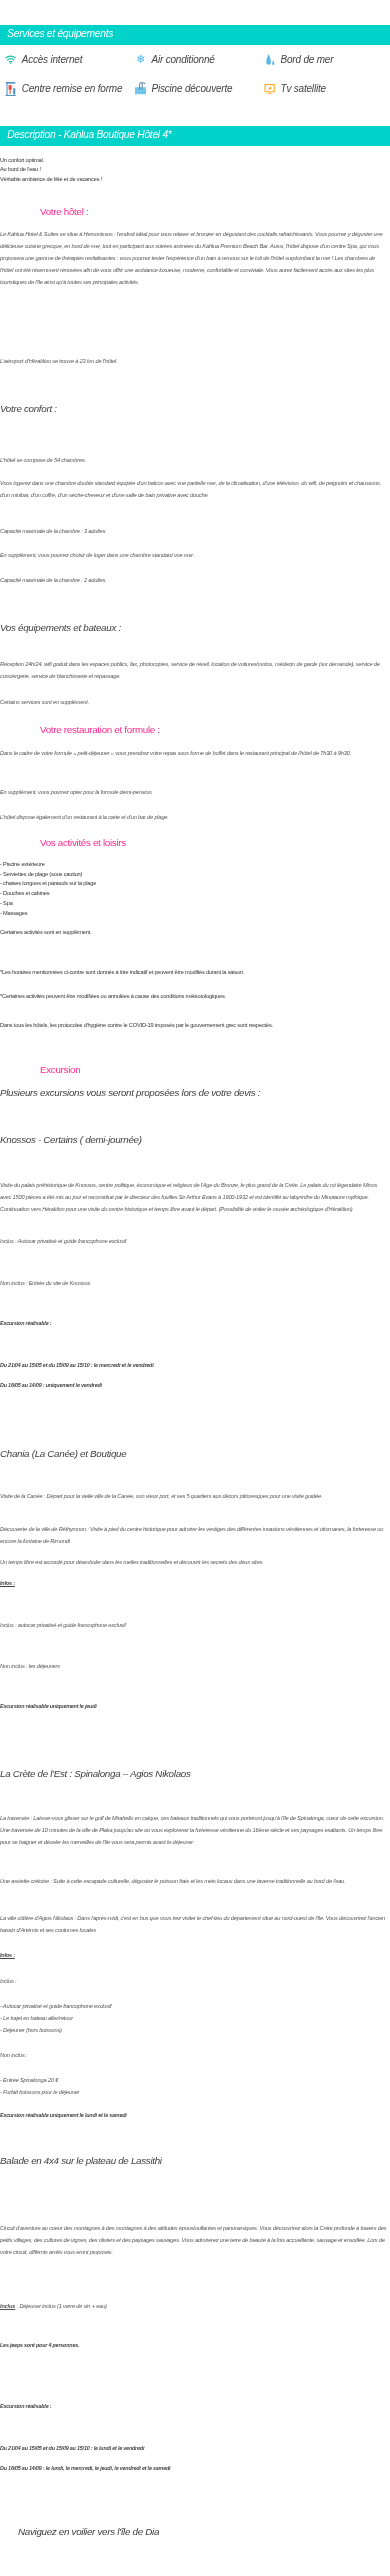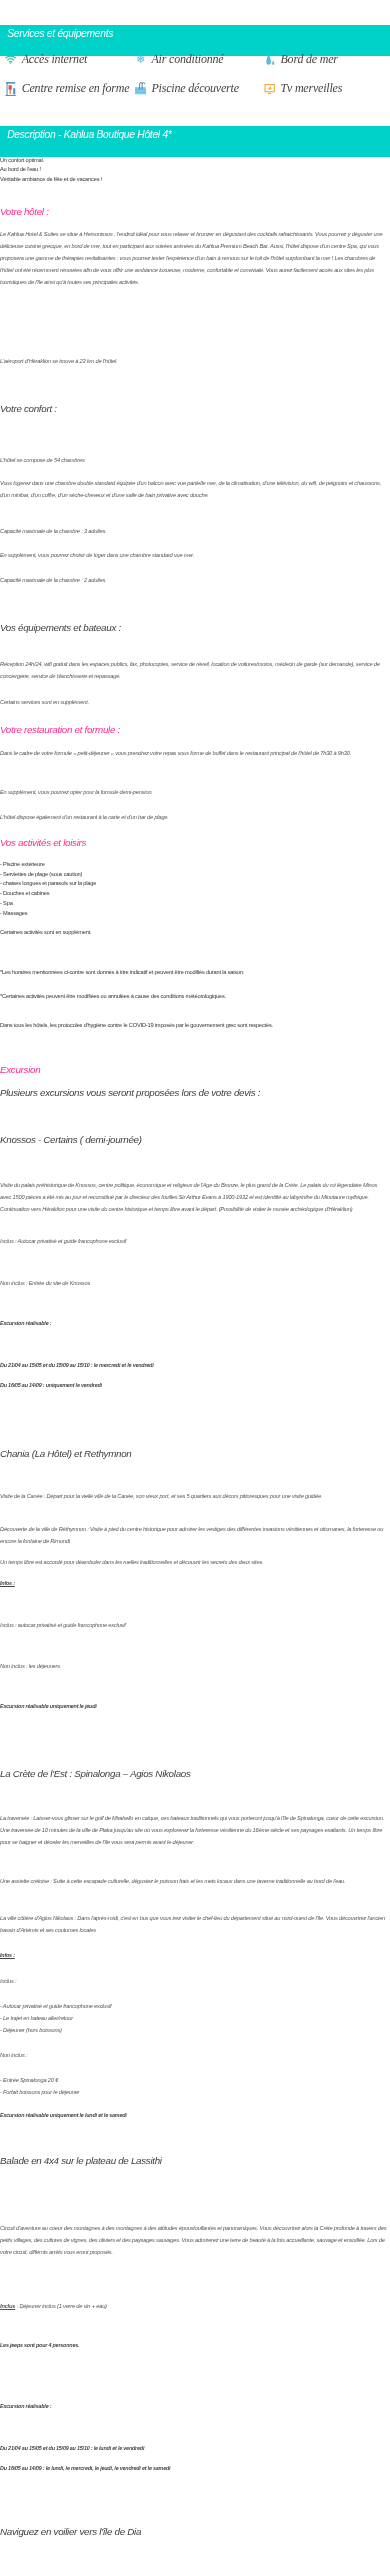--- a/index.html
+++ b/index.html
@@ -1,24 +1,24 @@
 <!DOCTYPE html>
 <html style="font-size:8.2px"><head>
 <meta charset="utf-8">
 <style>
   * { box-sizing: border-box; margin: 0; padding: 0; }
   html, body { width: 391px; background: #ffffff; }
   body { font-family: "Liberation Sans", sans-serif; color: #444444; font-size: 5.7px; position: relative; height: 4001px; overflow: hidden; }
-  .bar { position: absolute; left: 0; width: 391px; height: 31px; background: #00d2c9; color: #fff; font-style: italic; font-size: 10.3px; line-height: 18.5px; padding-left: 7.2px; letter-spacing: -0.3px; }
+  .bar { position: absolute; left: 0; width: 391px; height: 20px; background: #00d2c9; color: #fff; font-style: italic; font-size: 10.3px; line-height: 18.5px; padding-left: 7.2px; letter-spacing: -0.3px; }
   .svc { position: absolute; display: flex; align-items: center; height: 15.5px; }
   .svc .ico { width: 11.3px; height: 13.4px; display: inline-flex; align-items: center; justify-content: center; margin-right: 5.2px; }
-  .svc .lbl { font-style: italic; font-size: 12px; color: #444; letter-spacing: -0.2px; font-family: Liberation Serif, serif; }
+  .svc .lbl { font-style: italic; font-size: 10px; color: #444; letter-spacing: -0.2px; }
   .p { position: absolute; left: 0; width: 387px; font-style: italic; font-size: 5.7px; line-height: 12px; color: #555; letter-spacing: -0.2px; }
   .pn { position: absolute; left: 0; width: 387px; font-size: 5.7px; line-height: 10.3px; color: #333; letter-spacing: -0.2px; }
-  .pink { position: absolute; left: 0; font-style: italic; font-size: 9.8px; color: #ff2a8e; letter-spacing: -0.3px; }
+  .pink { position: absolute; left: 0; font-size: 9.8px; color: #ff2a8e; letter-spacing: -0.3px; padding-left: 40px; }
   .h2 { position: absolute; left: 0; font-style: italic; font-size: 9.8px; color: #3e3e3e; letter-spacing: -0.3px; }
   .b { position: absolute; left: 0; font-style: italic; font-weight: bold; font-size: 5.4px; color: #444; letter-spacing: -0.2px; }
   .u { text-decoration: underline; font-weight: bold; }
 </style>
 </head>
 <body>
 
 <div class="bar" style="top:25px;">Services et équipements</div>
 
 <div class="svc" style="left:5.2px;top:52px;">
@@ -70,21 +70,21 @@
 </div>
 <div class="svc" style="left:264px;top:81px;">
   <span class="ico">
       <svg width="11.3" height="12.4" viewBox="0 0 22 24">
         <rect x="1" y="2" width="20" height="16" fill="#f5a623"></rect>
         <rect x="3" y="4" width="16" height="12" fill="#fff"></rect>
         <path d="M8 14 L12 6 L15 11 Z" fill="#f5a623"></path>
         <rect x="8" y="19" width="6" height="2" fill="#f5a623"></rect>
       </svg>
     </span>
-  <span class="lbl">Tv merveilles</span>
+  <span class="lbl">Tv satellite</span>
 </div>
 
 <div class="bar" style="top:126px;">Description - Kahlua Boutique Hôtel 4*</div>
 <div class="pn" style="top:155px;">Un confort optimal.</div>
 <div class="pn" style="top:164px;">Au bord de l'eau !</div>
 <div class="pn" style="top:174px;">Véritable ambiance de fête et de vacances !</div>
 
 <div class="pink" style="top:206px;">Votre hôtel :</div>
 <div class="p" style="top:228px;">Le Kahlua Hotel &amp; Suites se situe à Hersonissos : l'endroit idéal pour vous relaxer et bronzer en dégustant des cocktails rafraichissants. Vous pourrez y déguster une délicieuse cuisine grecque, en bord de mer, tout en participant aux soirées animées du Kahlua Premium Beach Bar. Aussi, l'hôtel dispose d'un centre Spa, qui vous proposera une gamme de thérapies revitalisantes : vous pourrez tester l'expérience d'un bain à remous sur le toit de l'hôtel surplombant la mer ! Les chambres de l'hôtel ont été récemment rénovées afin de vous offrir une ambiance luxueuse, moderne, confortable et conviviale. Vous aurez facilement accès aux sites les plus touristiques de l'île ainsi qu'à toutes ses principales activités.</div>
 <div class="p" style="top:355px;">L'aéroport d'Héraklion se trouve à 23 km de l'hôtel.</div>
@@ -121,21 +121,21 @@
 <div class="h2" style="top:1087px;">Plusieurs excursions vous seront proposées lors de votre devis :</div>
 
 <div class="h2" style="top:1134px;">Knossos - Certains ( demi-journée)</div>
 <div class="p" style="top:1179px;">Visite du palais préhistorique de Knossos, centre politique, économique et religieux de l'Age du Bronze, le plus grand de la Crète. Le palais du roi légendaire Minos avec 1500 pièces a été mis au jour et reconstitué par le directeur des fouilles Sir Arthur Evans à 1900-1932 et est identifié au labyrinthe du Minotaure mythique. Continuation vers Héraklion pour une visite du centre historique et temps libre avant le départ. (Possibilité de visiter le musée archéologique d'Héraklion)</div>
 <div class="p" style="top:1235px;">Inclus : Autocar privatisé et guide francophone exclusif</div>
 <div class="p" style="top:1277px;">Non inclus : Entrée du site de Knossos</div>
 <div class="b" style="top:1320px;">Excursion réalisable :</div>
 <div class="b" style="top:1362px;">Du 21/04 au 15/05 et du 15/09 au 15/10 : le mercredi et le vendredi</div>
 <div class="b" style="top:1382px;">Du 16/05 au 14/09 : uniquement le vendredi</div>
 
-<div class="h2" style="top:1448px;">Chania (La Hôtel) et Rethymnon</div>
+<div class="h2" style="top:1448px;">Chania (La Canée) et Boutique</div>
 <div class="p" style="top:1490px;">Visite de la Canée : Départ pour la vielle ville de la Canée, son vieux port, et ses 5 quartiers aux décors pittoresques pour une visite guidée.</div>
 <div class="p" style="top:1523px;">Découverte de la ville de Réthymnon : Visite à pied du centre historique pour admirer les vestiges des différentes invasions vénitiennes et ottomanes, la forteresse ou encore la fontaine de Rimondi</div>
 <div class="p" style="top:1556px;">Un temps libre est accordé pour déambuler dans les ruelles traditionnelles et découvrir les secrets des deux sites.</div>
 <div class="b u" style="top:1580px;">Infos :</div>
 <div class="p" style="top:1619px;">Inclus : autocar privatisé et guide francophone exclusif</div>
 <div class="p" style="top:1660px;">Non inclus : les déjeuners</div>
 <div class="b" style="top:1703px;">Excursion réalisable uniquement le jeudi</div>
 
 <div class="h2" style="top:1768px;">La Crète de l'Est : Spinalonga – Agios Nikolaos</div>
 <div class="p" style="top:1812px;">La traversée : Laisser-vous glisser sur le golf de Mirabello en caïque, ces bateaux traditionnels qui vous porteront jusqu'à l'île de Spinalonga, cœur de cette excursion. Une traversée de 10 minutes de la ville de Plaka jusqu'au site où vous explorerez la forteresse vénitienne du 16ème siècle et ses paysages exaltants. Un temps libre pour se baigner et déceler les merveilles de l'île vous sera permis avant le déjeuner.</div>
@@ -152,15 +152,15 @@
 <div class="b" style="top:2112px;">Excursion réalisable uniquement le lundi et le samedi</div>
 
 <div class="h2" style="top:2155px;text-align:right;">Balade en 4x4 sur le plateau de Lassithi</div>
 <div class="p" style="top:2222px;">Circuit d'aventure au coeur des montagnes à des montagnes à des attitudes époustouflantes et panoramiques. Vous découvrirez alors la Crète profonde à travers des petits villages, des cultures de vignes, des oliviers et des paysages sauvages. Vous admirerez une terre de beauté à la fois accueillante, sauvage et ensoillée. Lors de votre circuit, différnts arrêts vous eront proposés.</div>
 <div class="p" style="top:2300px;"><span class="u" style="font-weight:bold;">Inclus</span><span> : Déjeuner inclus (1 verre de vin + eau)</span></div>
 <div class="b" style="top:2342px;">Les jeeps sont pour 4 personnes.</div>
 <div class="b" style="top:2403px;">Excursion réalisable :</div>
 <div class="b" style="top:2445px;">Du 21/04 au 15/05 et du 15/09 au 15/10 : le lundi et le vendredi</div>
 <div class="b" style="top:2465px;">Du 16/05 au 14/09 : le lundi, le mercredi, le jeudi, le vendredi et le samedi</div>
 
-<div class="h2" style="top:2526px;">Naviguez en voilier vers l'île de Dia</div>
+<div class="h2" style="top:2526px;margin-left:18px;">Naviguez en voilier vers l'île de Dia</div>
 <div class="p" style="top:2572px;">C'est depuis le port d'Héraklion vers 10h que vous voguerez à bord d'un voilier 8 places jusqu'à la somptueuse île de Dia. La traversée dure 1h30 sur la Mer de Crète aux eaux turquoise. Une fois sur place, un moment de détente s'offre à vous dans les criques de Panagia et Agios Georgios pour la baignade, les activités ludiques et la découverte de l'île à pied. Le déjeuner s'effectue dans le bateau et le temps libre se termine à 16h, heure de départ du voilier vers le port d'Héraklion.</div>
 
 
 </body></html>

